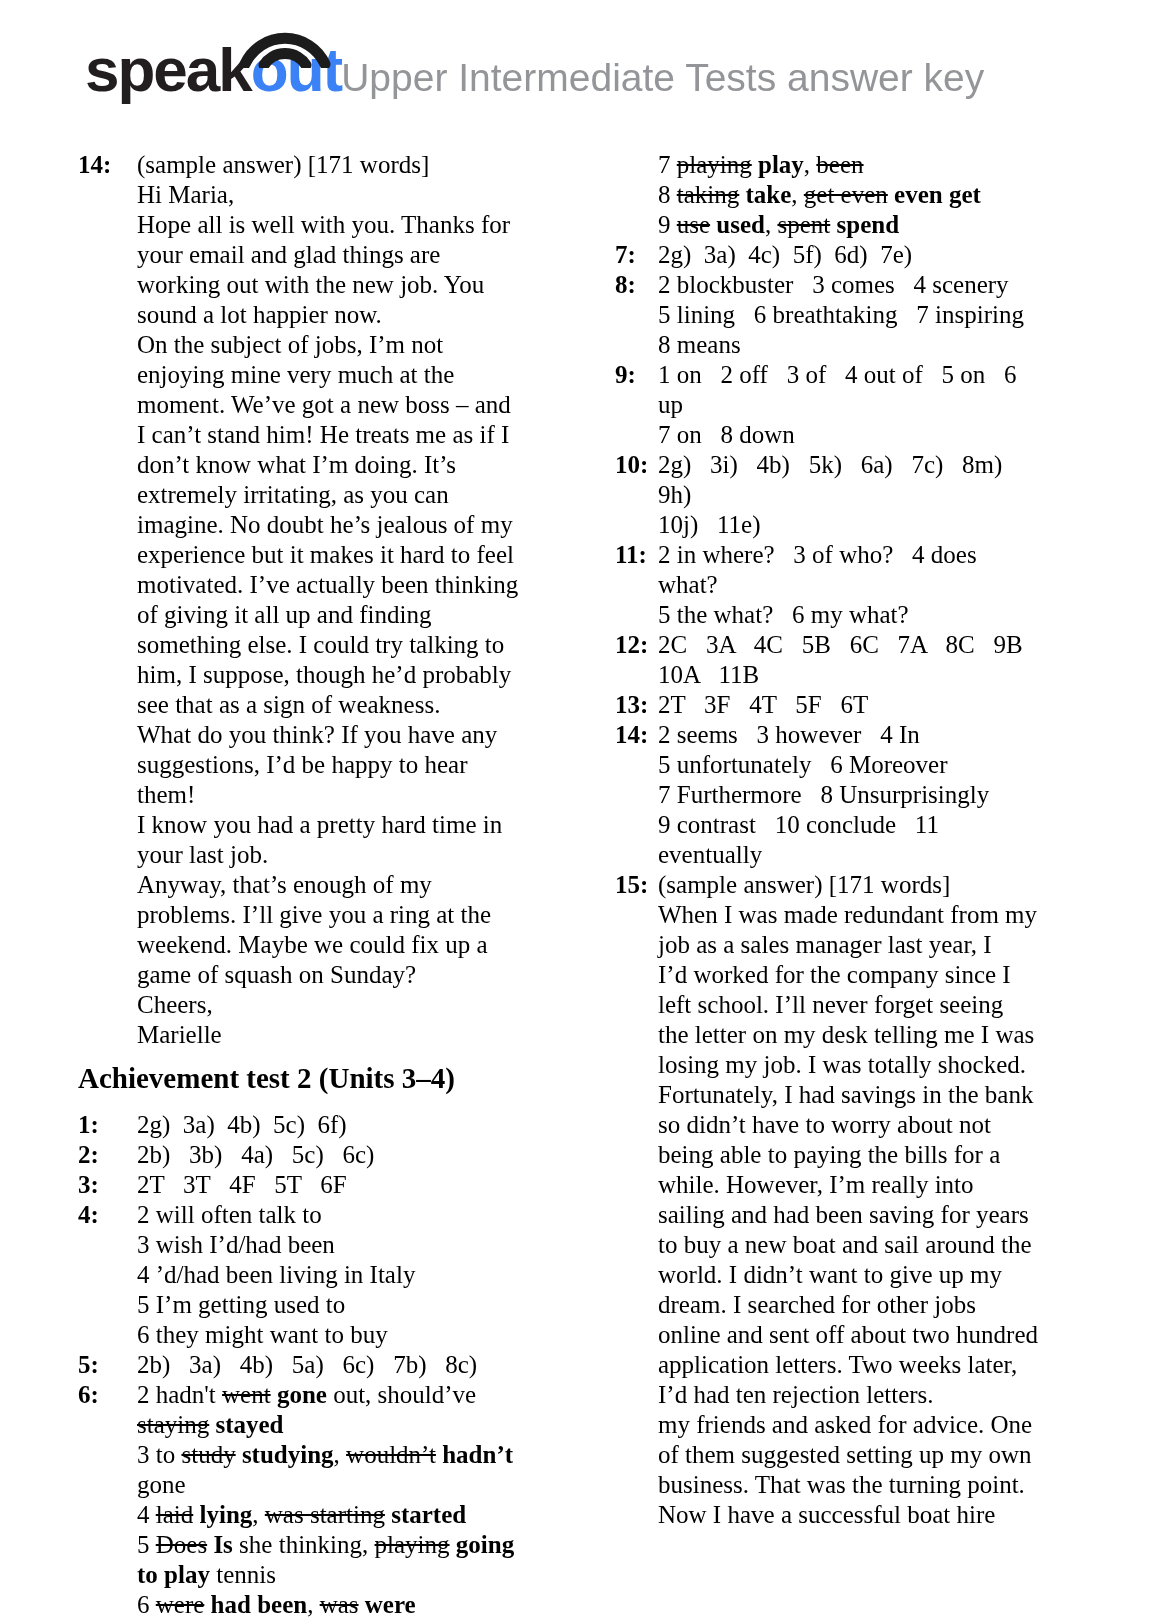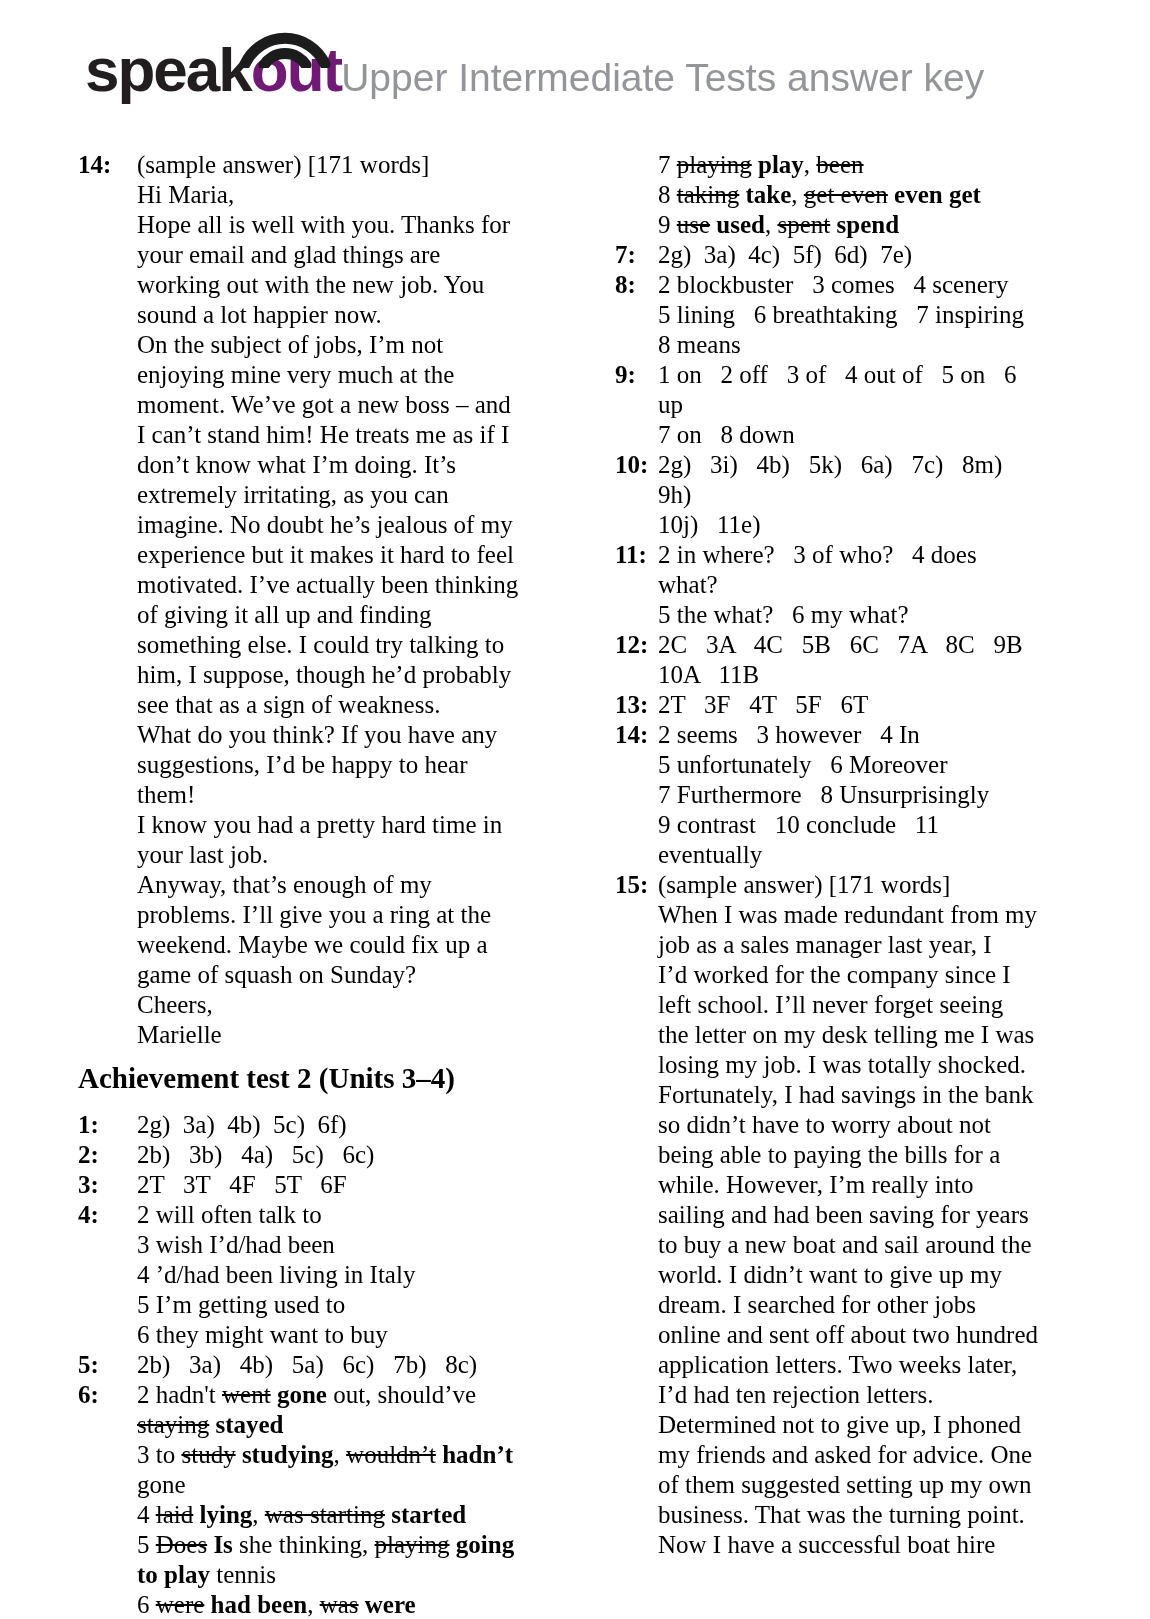--- a/index.html
+++ b/index.html
@@ -7,21 +7,21 @@
     position:relative; width:1150px; height:1619px;
     background:#ffffff; overflow:hidden;
     font-family:"Liberation Serif","DejaVu Serif",serif;
     color:#000;
   }
   
   .header { position:absolute; left:85px; top:34px; display:flex; align-items:baseline; }
   .logo { position:relative; font-family:"Liberation Sans","DejaVu Sans",sans-serif;
           font-weight:bold; font-size:62px; line-height:72px; letter-spacing:-2px; white-space:nowrap; }
   .logo .speak { color:#221e20;text-align:center; }
-  .logo .out   { color:#701a75;text-align:center; }
+  .logo .out   { color:#3b82f6;text-align:center; }
   .logo .arcs  { position:absolute; left:150px; top:-12px; width:100px; height:46px; }
   .subtitle { font-family:"Liberation Sans","DejaVu Sans",sans-serif;
               font-size:39px; color:#939598; white-space:nowrap; }
   
   .col { position:absolute; top:150px; font-size:25px; }
   .col-left  { left:78px;  width:500px; }
   .col-right { left:615px; width:500px; }
   .entry { display:flex; align-items:flex-start; }
   .col-left  .entry .label { width:59px; }
   .col-right .entry .label { width:43px; }
@@ -218,21 +218,20 @@
           <div class="line">so didn’t have to worry about not</div>
           <div class="line">being able to paying the bills for a</div>
           <div class="line">while. However, I’m really into</div>
           <div class="line">sailing and had been saving for years</div>
           <div class="line">to buy a new boat and sail around the</div>
           <div class="line">world. I didn’t want to give up my</div>
           <div class="line">dream. I searched for other jobs</div>
           <div class="line">online and sent off about two hundred</div>
           <div class="line">application letters. Two weeks later,</div>
           <div class="line">I’d had ten rejection letters.</div>
-          <div class="line">Determined not to give up, I phoned</div>
           <div class="line">my friends and asked for advice. One</div>
           <div class="line">of them suggested setting up my own</div>
           <div class="line">business. That was the turning point.</div>
           <div class="line">Now I have a successful boat hire</div>
         </div>
       </div>
     </div>
 
 </div>
 

